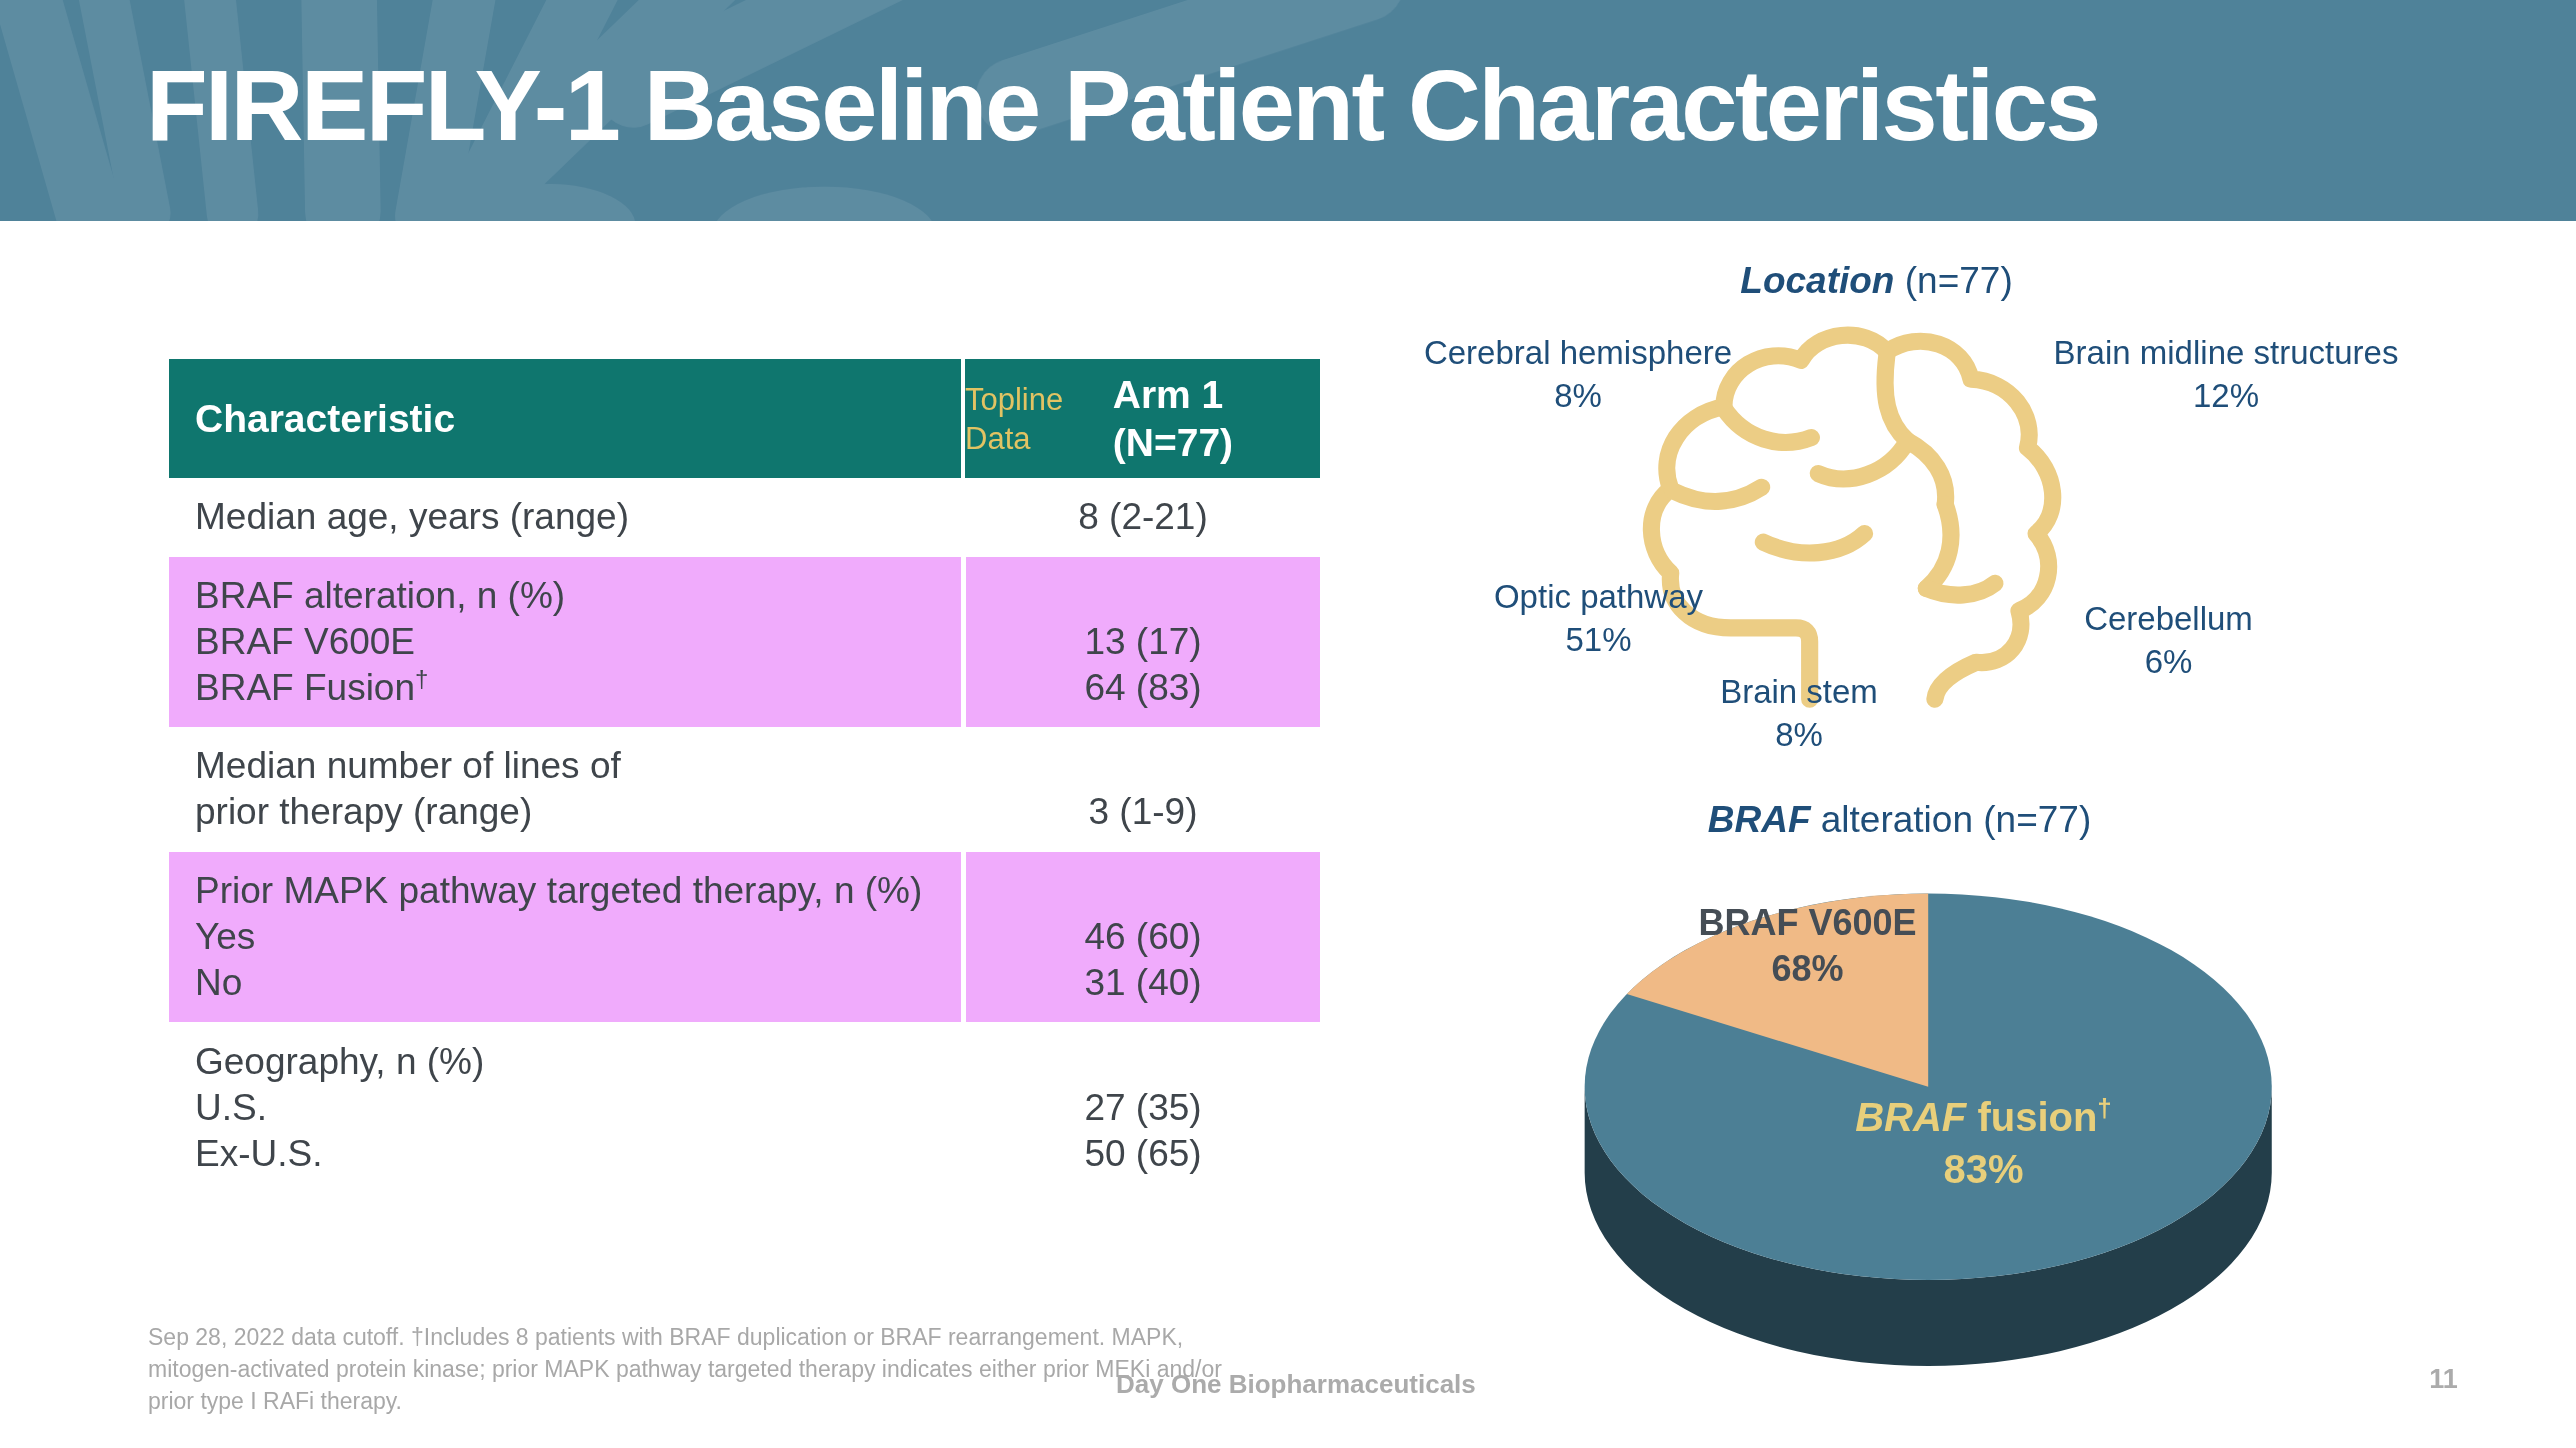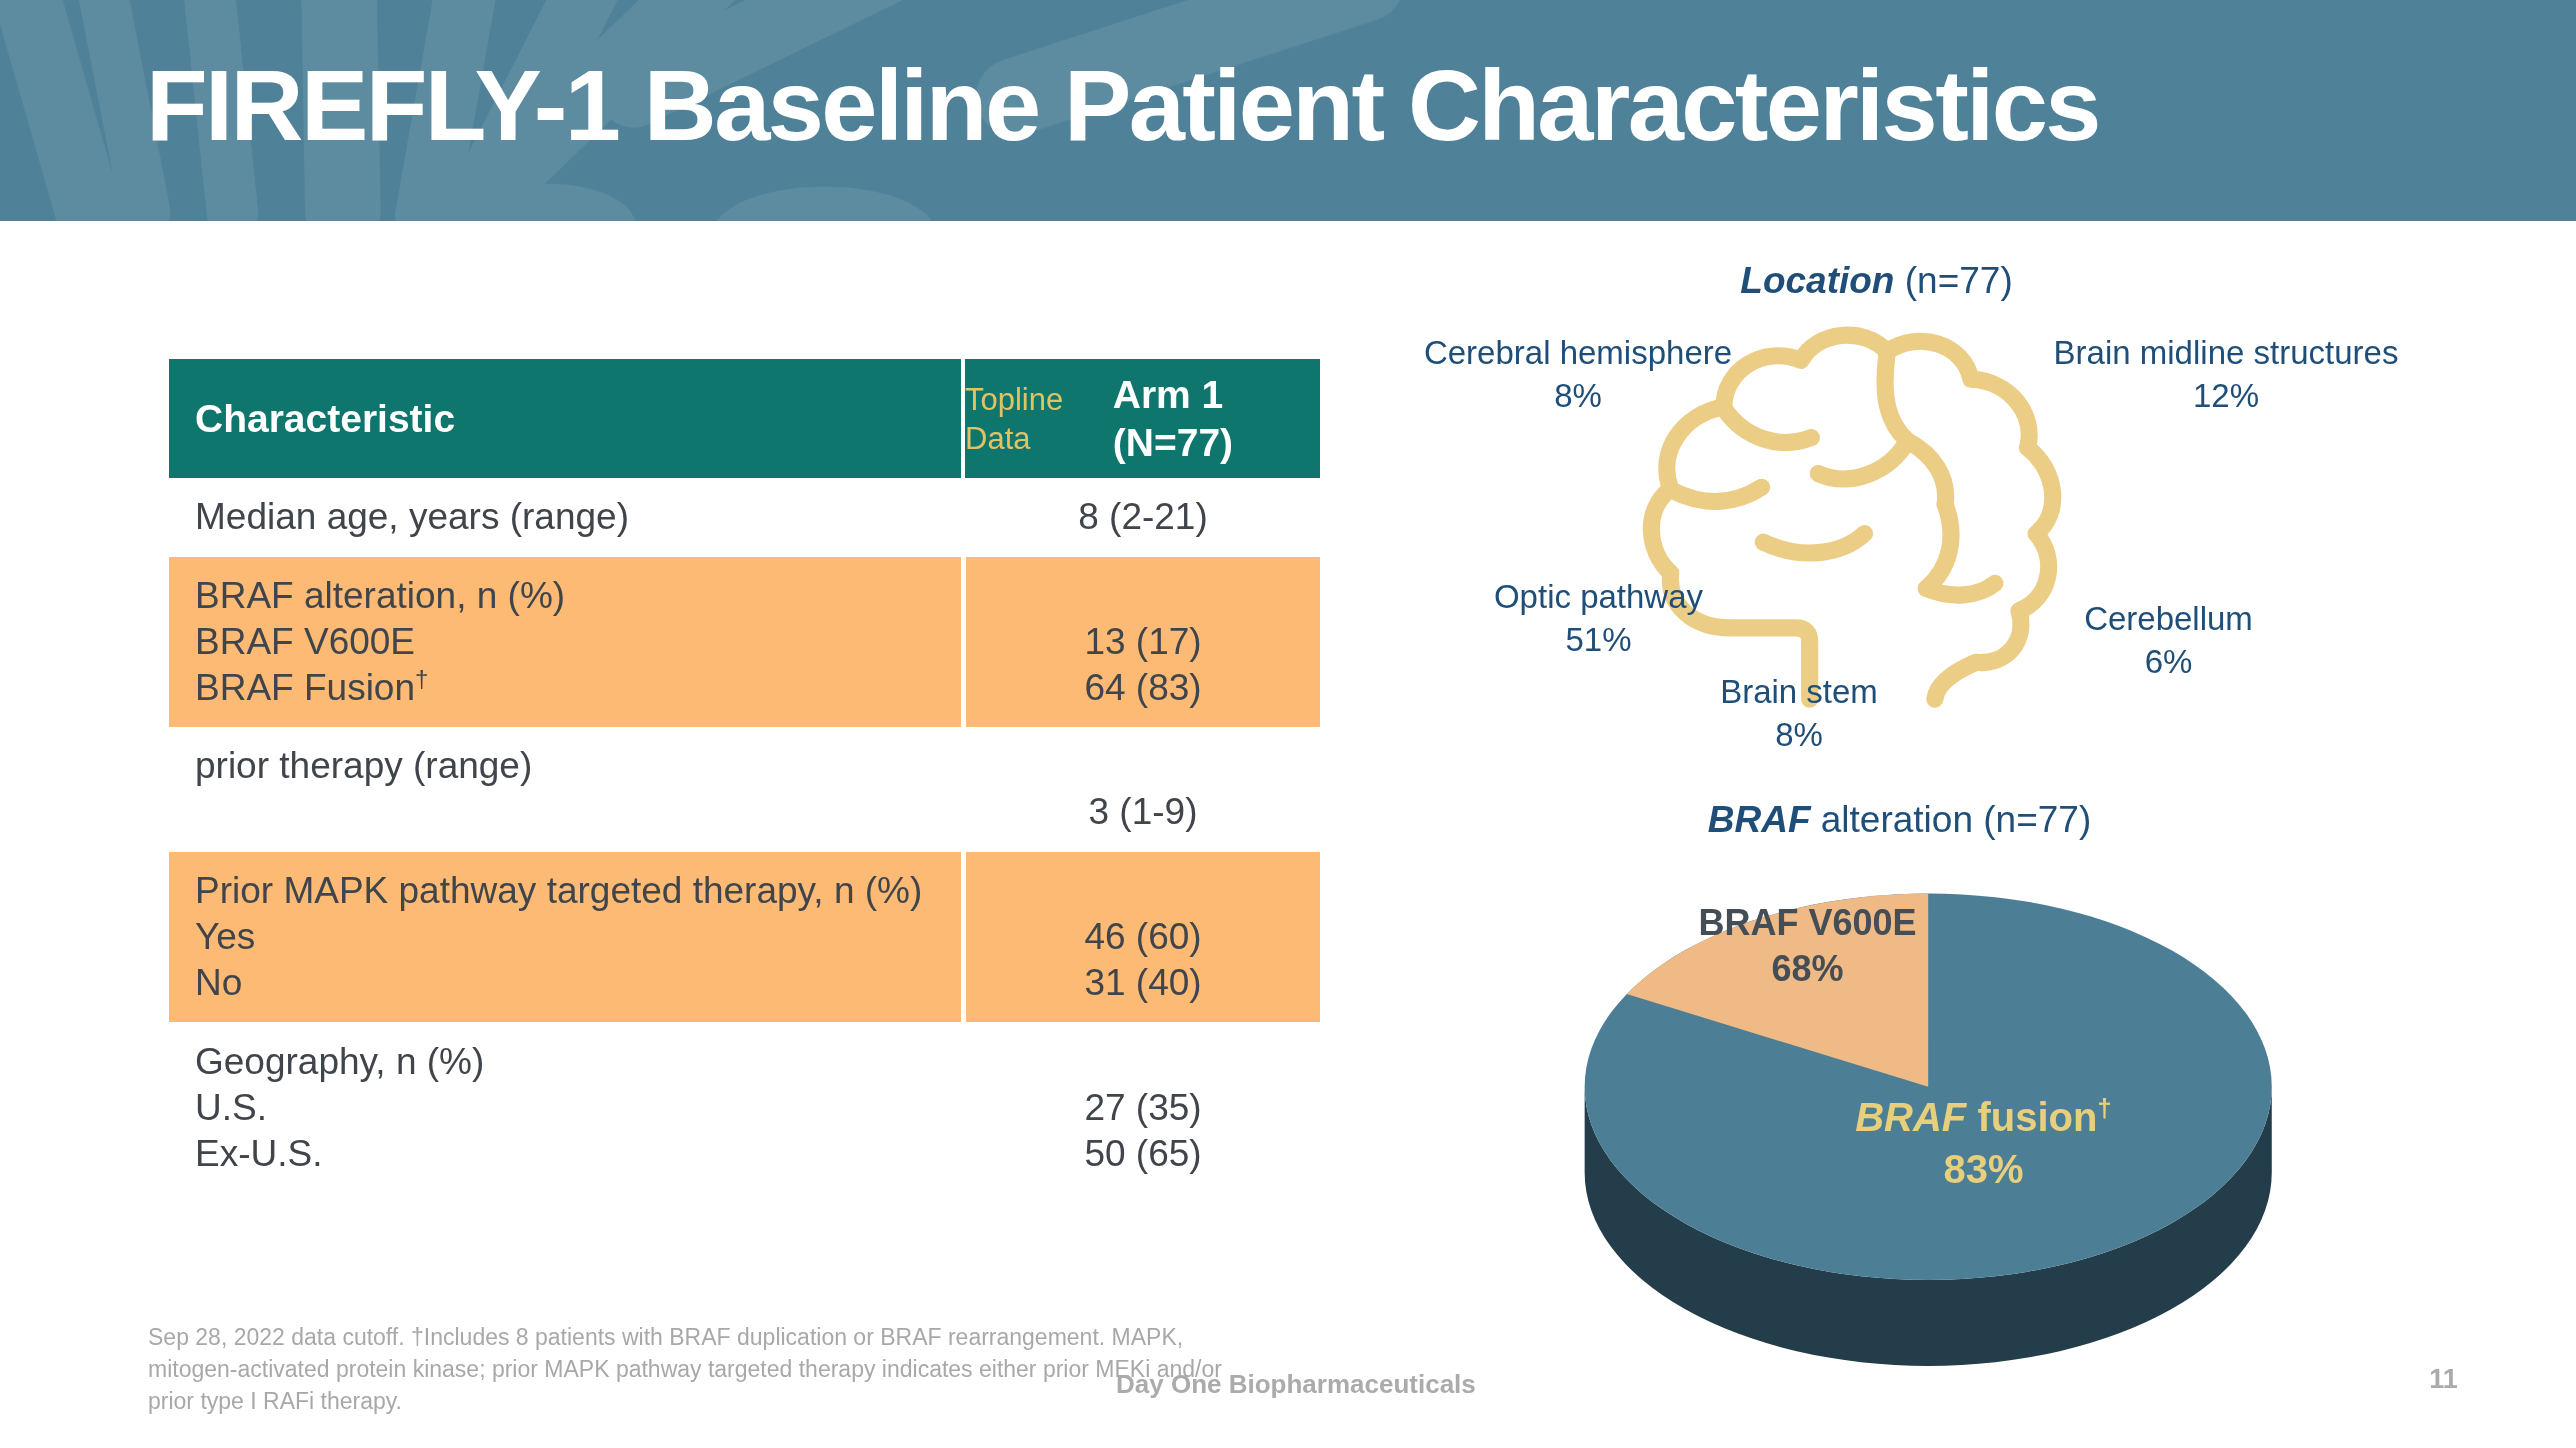--- a/index.html
+++ b/index.html
@@ -37,21 +37,21 @@
   .thead .h2 {
     width: 359px; border-left: 4.3px solid #ffffff;
     display: flex; flex-direction: row; align-items: center; justify-content: center;
   }
   .thead .h2 .sub { font-size: 31px; color: #E2C363; line-height: 39px; }
   .thead .h2 .main { font-size: 39px; font-weight: bold; line-height: 48px; }
 
   .trow { display: flex; color: #3F454B; font-size: 37px; }
   .trow .c1 { width: 792px; padding: 16.3px 0 16.3px 26px; }
   .trow .c2 { width: 359px; padding: 16.3px 0; text-align: center; border-left: 5.2px solid #ffffff; }
-  .trow.shaded .c1, .trow.shaded .c2 { background: #fdba74; }
+  .trow.shaded .c1, .trow.shaded .c2 { background: #f0abfc; }
   .tl { line-height: 46px; min-height: 46px; }
   sup.dag { font-size: 24px; vertical-align: super; line-height: 0; }
 
   
   .loc-title, .pie-title {
     position: absolute; text-align: center;
     font-size: 37px; color: #1F4E79; white-space: nowrap;
   }
   .loc-title { left: 1619px; top: 260px; width: 515px; }
   .pie-title { left: 1642px; top: 799px; width: 515px; }
@@ -150,20 +150,21 @@
       </div>
       <div class="c2">
         <div class="tl"></div>
         <div class="tl">13 (17)</div>
         <div class="tl">64 (83)</div>
       </div>
     </div>
 
     <div class="trow">
       <div class="c1">
+        <div class="tl">Median number of lines of</div>
         <div class="tl">prior therapy (range)</div>
       </div>
       <div class="c2">
         <div class="tl"></div>
         <div class="tl">3 (1-9)</div>
       </div>
     </div>
 
     <div class="trow shaded">
       <div class="c1">

